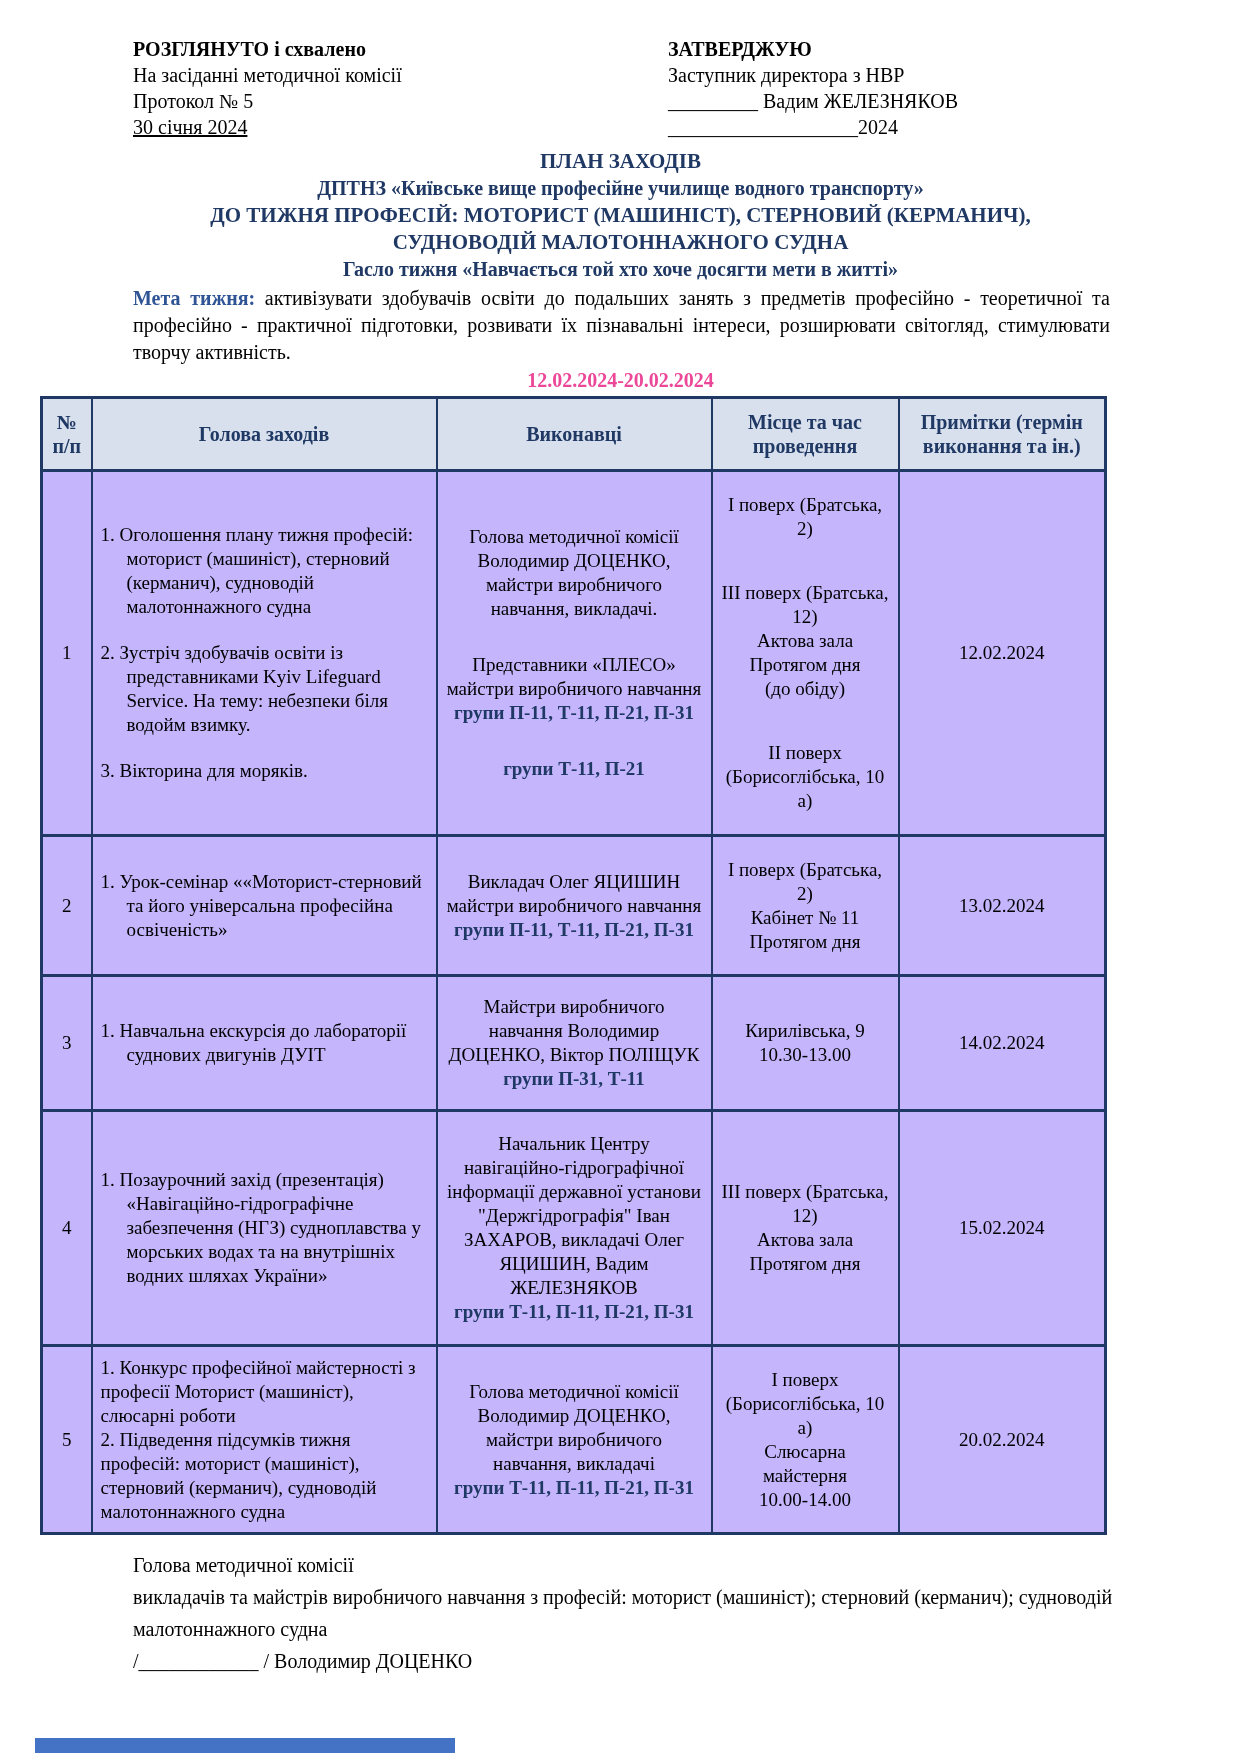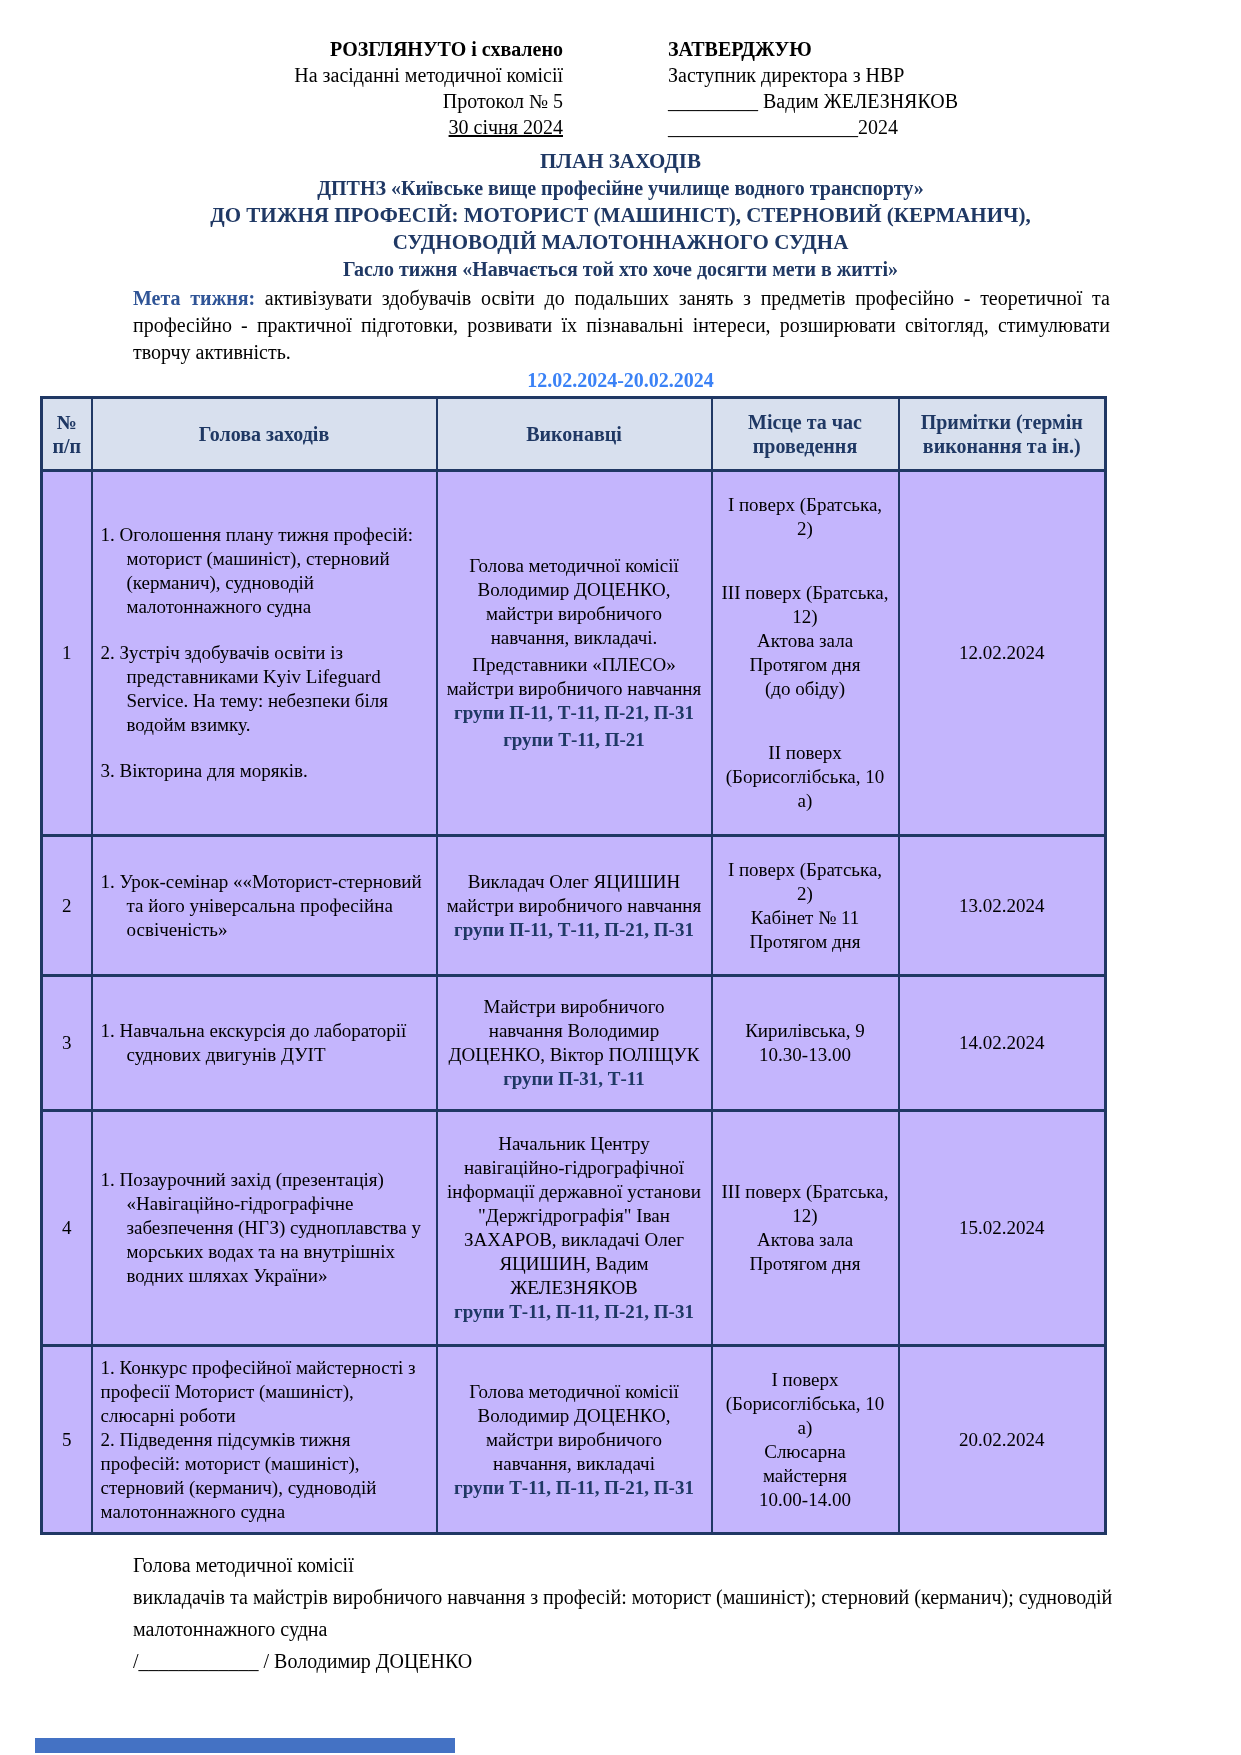--- a/index.html
+++ b/index.html
@@ -7,34 +7,34 @@
     position:relative;
     width:1241px;
     height:1755px;
     background:#ffffff;
     font-family:"Liberation Serif", serif;
     color:#000;
     overflow:hidden;
   }
   
   .approval-row{display:flex;padding:36px 0 0 133px;font-size:20px;line-height:26px;}
-  .approval-left{width:430px;text-align:right;}
+  .approval-left{width:430px;}
   .approval-right{margin-left:105px;}
   .approval-bold{font-weight:bold;}
   .underlined{text-decoration:underline;}
   
   .title-block{margin-top:8px;text-align:center;color:#1F3864;font-weight:bold;}
   .title-line1{font-size:21px;line-height:27px;}
   .title-line2{font-size:20px;line-height:27px;}
   .title-line3,.title-line4{font-size:21px;line-height:27px;}
   .title-slogan{font-size:20px;line-height:27px;}
   
   .meta-para{margin:2px 131px 0 133px;font-size:20px;line-height:27px;text-align:justify;}
   .meta-label{font-weight:bold;color:#2F5496;}
-  .period-line{text-align:center;font-weight:bold;color:#3b82f6;font-size:20px;line-height:24px;margin-top:2px;}
+  .period-line{text-align:center;font-weight:bold;color:#ec4899;font-size:20px;line-height:24px;margin-top:2px;}
   
   table.plan{
     border-collapse:collapse;
     table-layout:fixed;
     width:1064px;
     margin:4px 0 0 40px;
     border:3px solid #203864;
   }
   table.plan th, table.plan td{
     border:2px solid #203864;
@@ -59,21 +59,21 @@
   tbody tr:nth-child(2){height:140px;}
   tbody tr:nth-child(3){height:135px;}
   tbody tr:nth-child(4){height:235px;}
   tbody tr:nth-child(5){height:188px;}
   td.td-num{text-align:center;}
   td.td-content{vertical-align:top;text-align:left;padding:8px 8px 8px 12px;}
   td.td-exec,td.td-place,td.td-note{text-align:center;}
   .content-item{padding-left:26px;text-indent:-26px;}
   .content-item.flush{padding-left:0;text-indent:0;}
   .content-item.gap{margin-top:22px;}
-  .exec-para.gap{margin-top:3px;}
+  .exec-para.gap{margin-top:32px;}
   .place-para.gap{margin-top:40px;}
   .groups{font-weight:bold;color:#1F3864;}
   
   .doc-footer{margin:14px 120px 0 133px;font-size:20px;line-height:32px;text-align:left;}
   
   .bottom-bar{position:absolute;left:35px;top:1738px;width:420px;height:15px;background:#4472C4;}
 </style>
 </head>
 <body>
 

